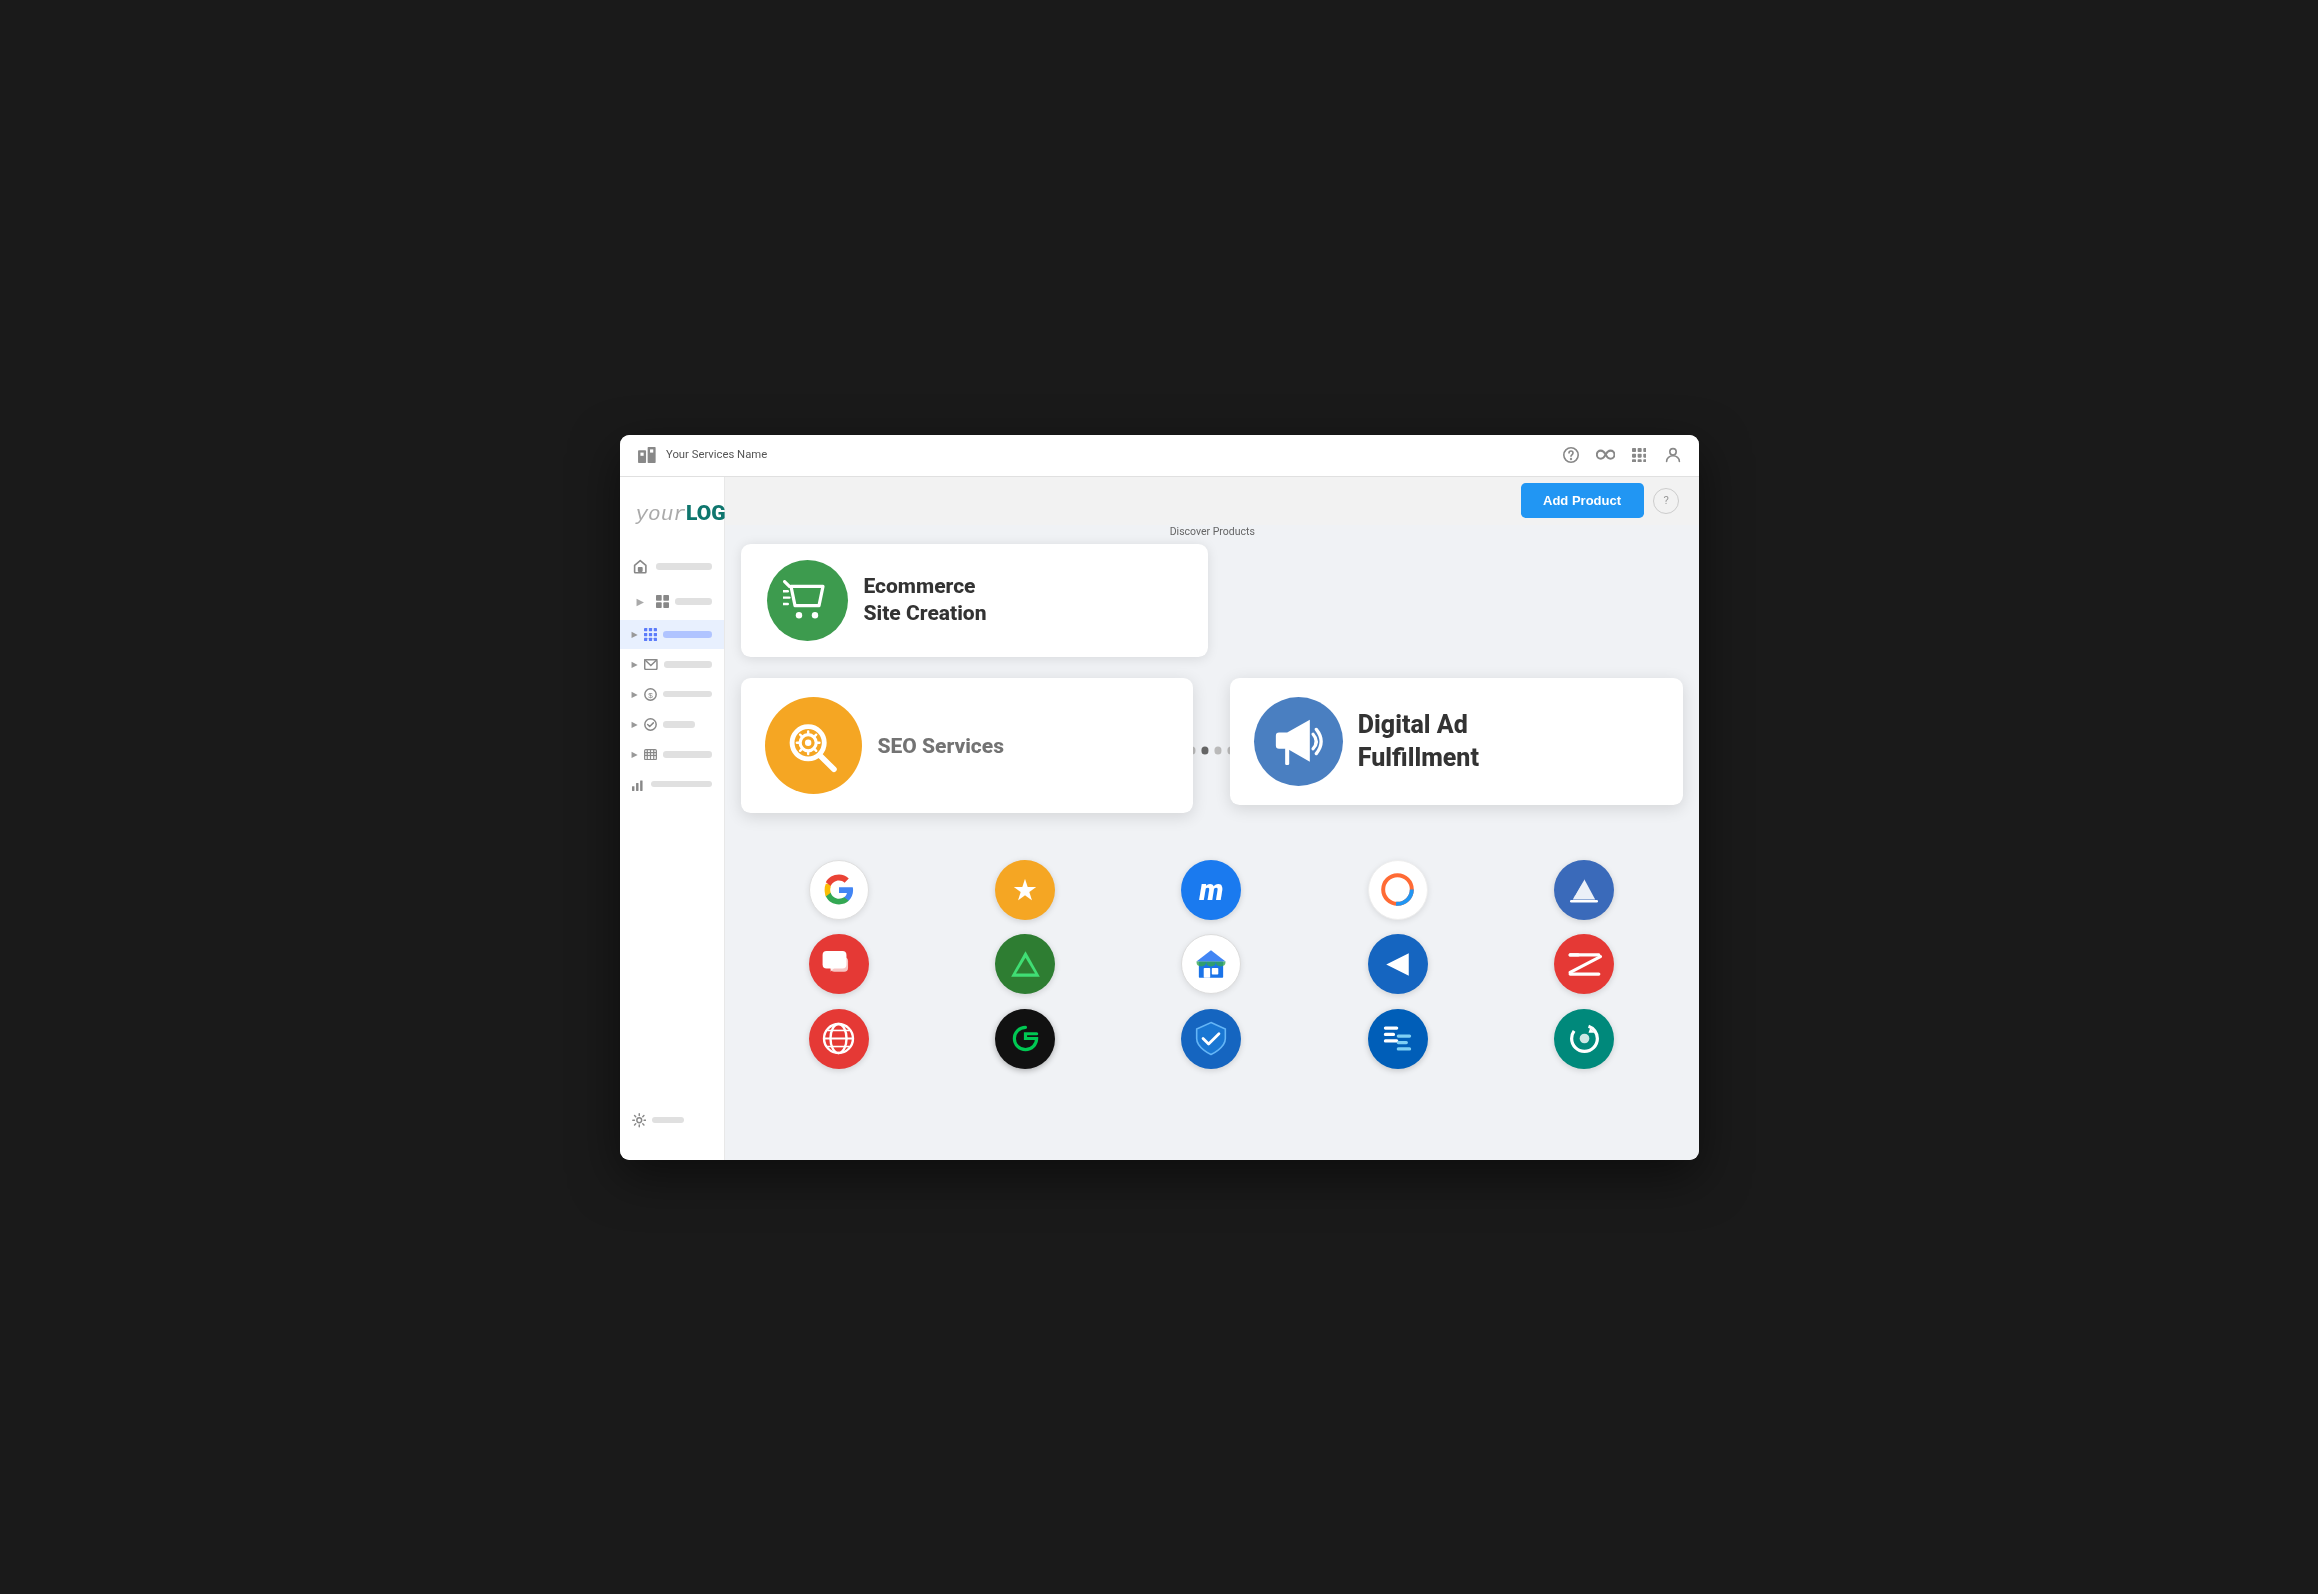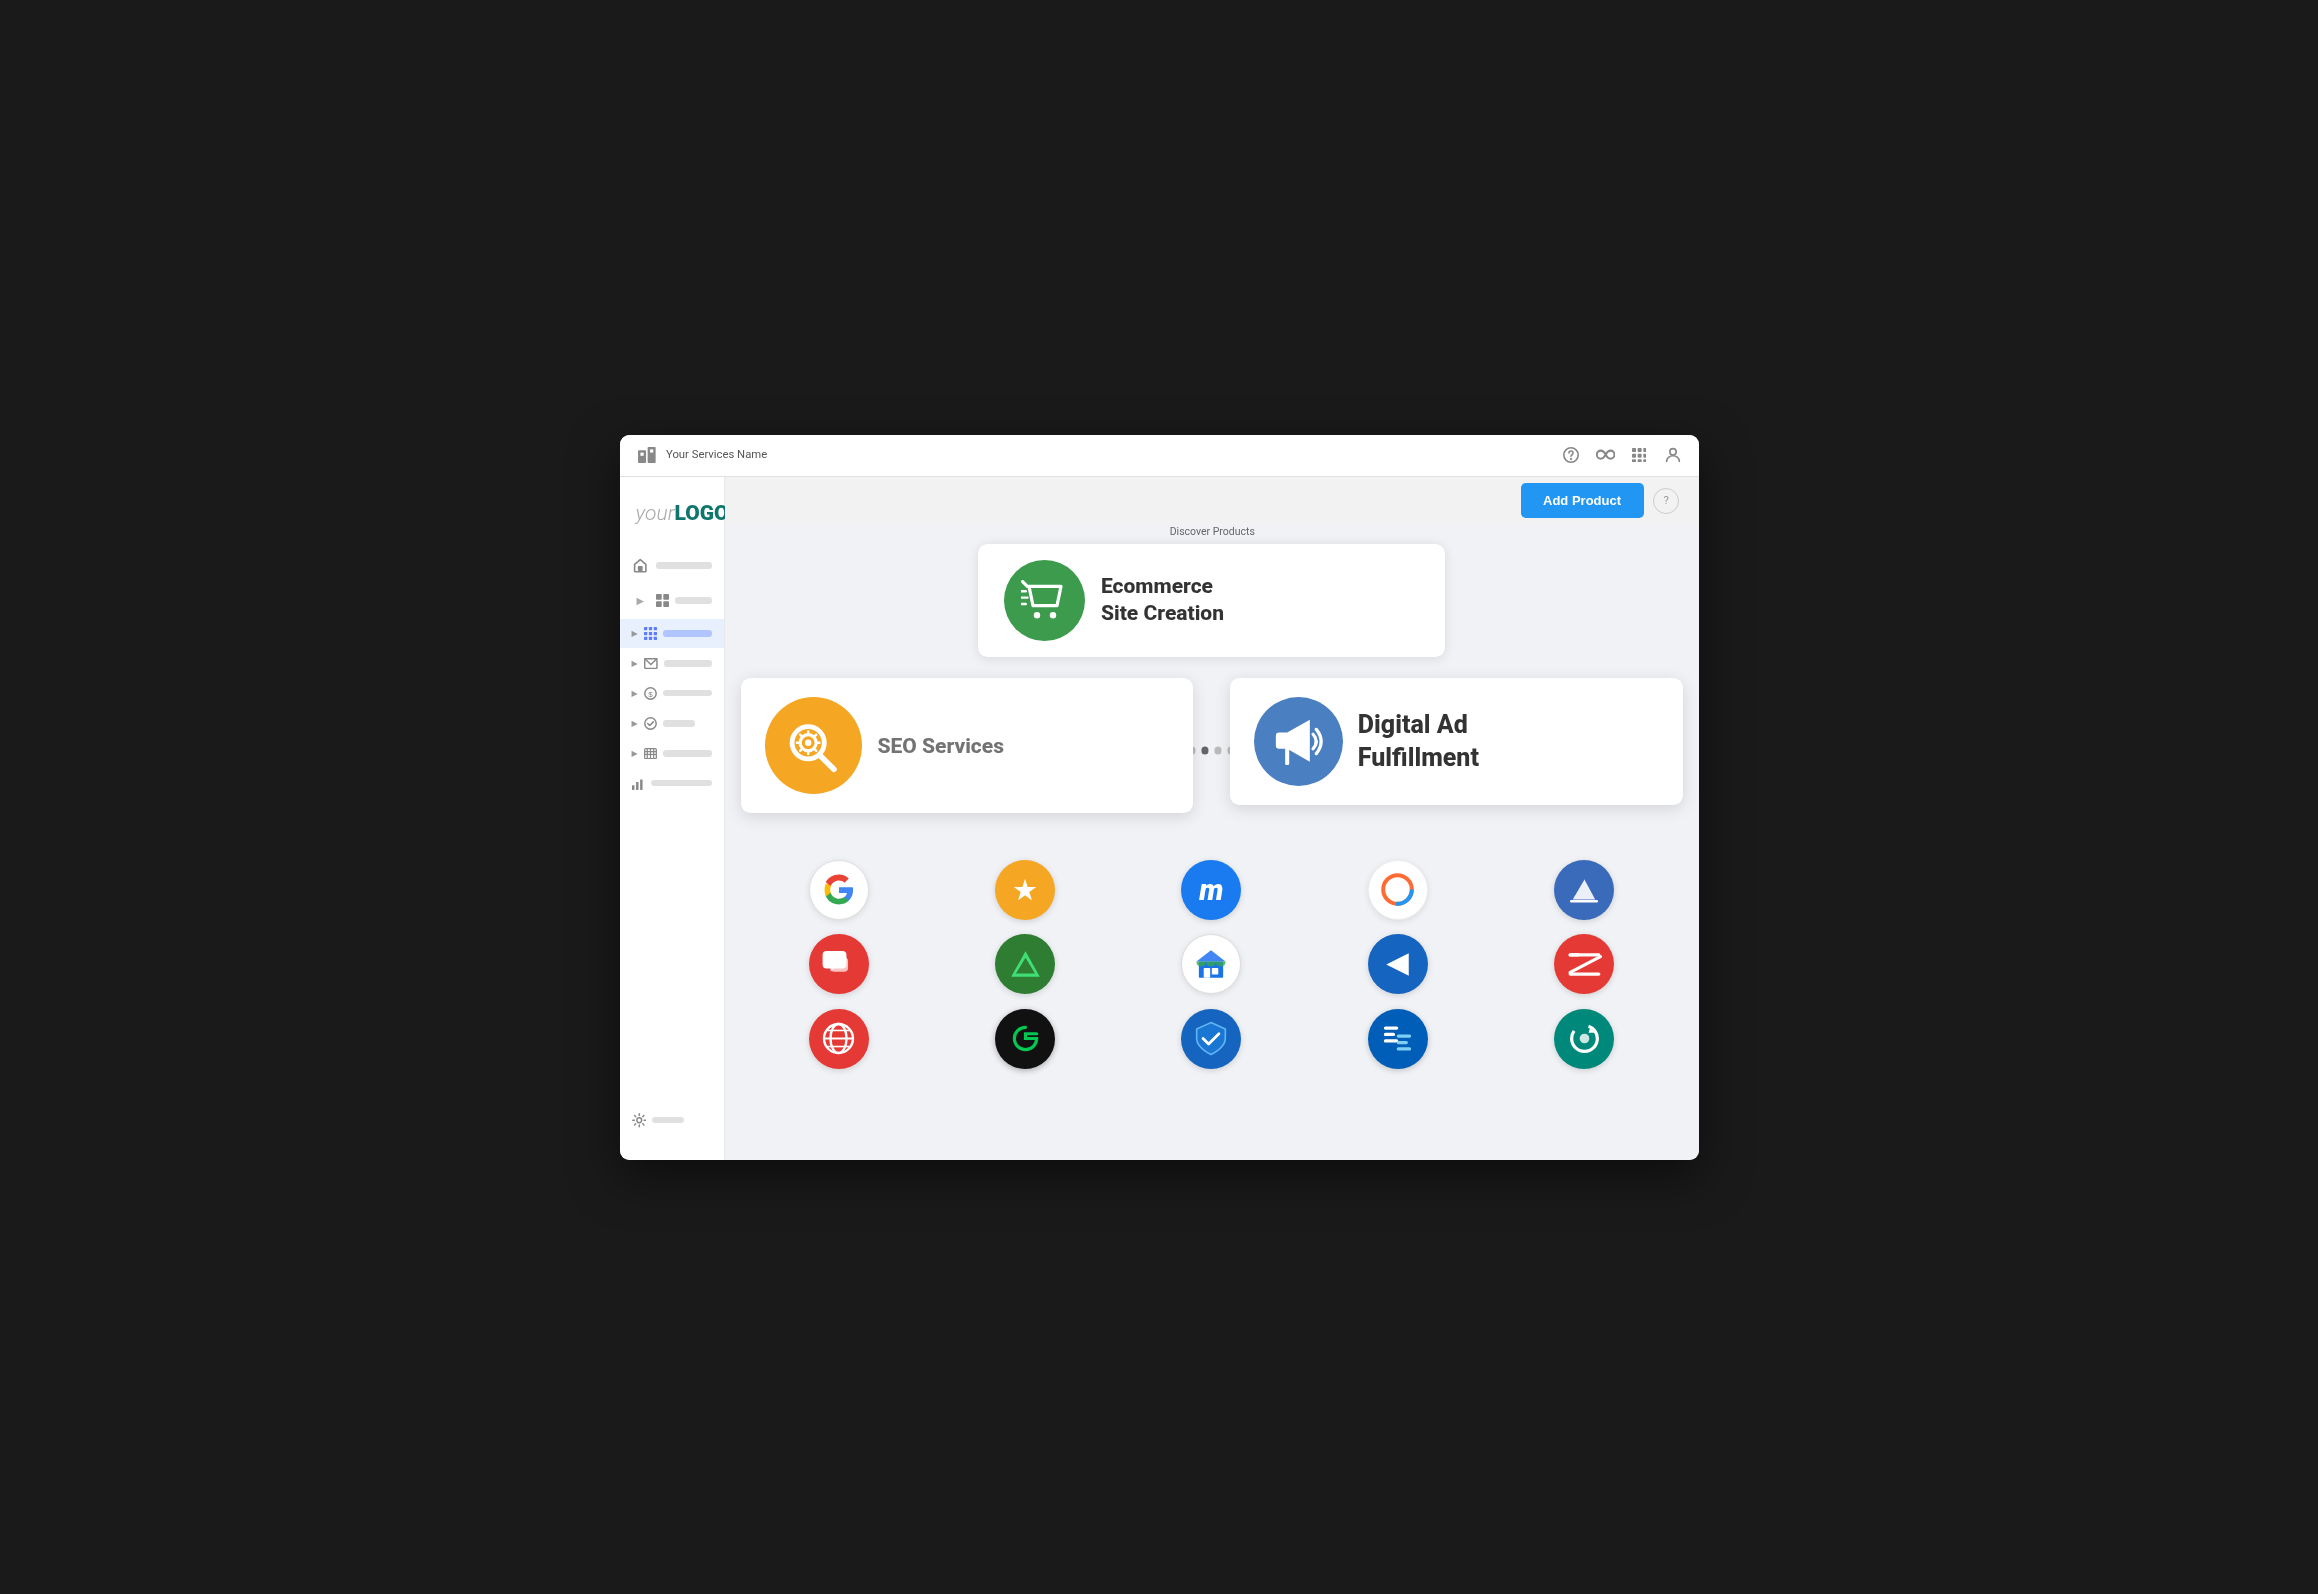--- a/index.html
+++ b/index.html
@@ -87,20 +87,21 @@
     .logo-area {
       padding: 8px 16px 24px 16px;
     }
     .logo-text {
       font-size: 21px;
       font-style: italic;
     }
     .logo-your {
       color: #aaa;
       font-weight: 300;
+      font-family: Liberation Mono, monospace;
     }
     .logo-logo {
       color: #0f766e;
       font-weight: 900;
       font-style: normal;
     }
 
     .sidebar-nav {
       display: flex;
       flex-direction: column;
@@ -371,21 +372,21 @@
         <button class="add-product-btn">Add Product</button>
         <div class="help-circle">
           <span>?</span>
         </div>
       </div>
 
       <div style="position:relative; flex:1; overflow:hidden; padding: 0 16px 16px;">
 
         <div class="discover-label">Discover Products</div>
 
-        <div style="display:flex; justify-content:center; margin-bottom:13px; position:relative; z-index:5;">
+        <div style="display:flex; justify-content:flex-start; margin-bottom:13px; position:relative; z-index:5;">
           <div style="background:#fff; border-radius:9.7px; padding:16px 26px; display:flex; align-items:center; gap:16px; box-shadow:0 1.6px 11.3px rgba(0,0,0,0.1); width:467px;">
 
             <div style="width:81px;height:81px;border-radius:50%;background:#3d9b4e;display:flex;align-items:center;justify-content:center;flex-shrink:0;">
               <svg width="48" height="40" viewBox="0 0 60 50" fill="none">
 
                 <path d="M10 8h40l-5 24H15L10 8z" fill="none" stroke="#fff" stroke-width="4" stroke-linejoin="round"></path>
 
                 <line x1="8" y1="8" x2="2" y2="2" stroke="#fff" stroke-width="4" stroke-linecap="round"></line>
 
                 <circle cx="20" cy="44" r="4" fill="#fff"></circle>

